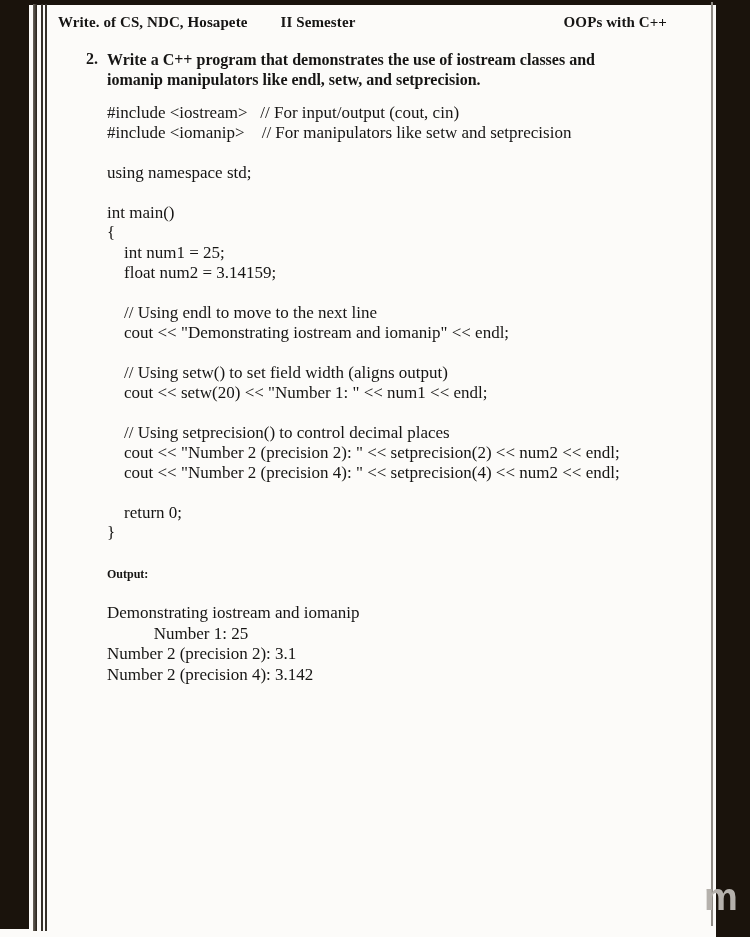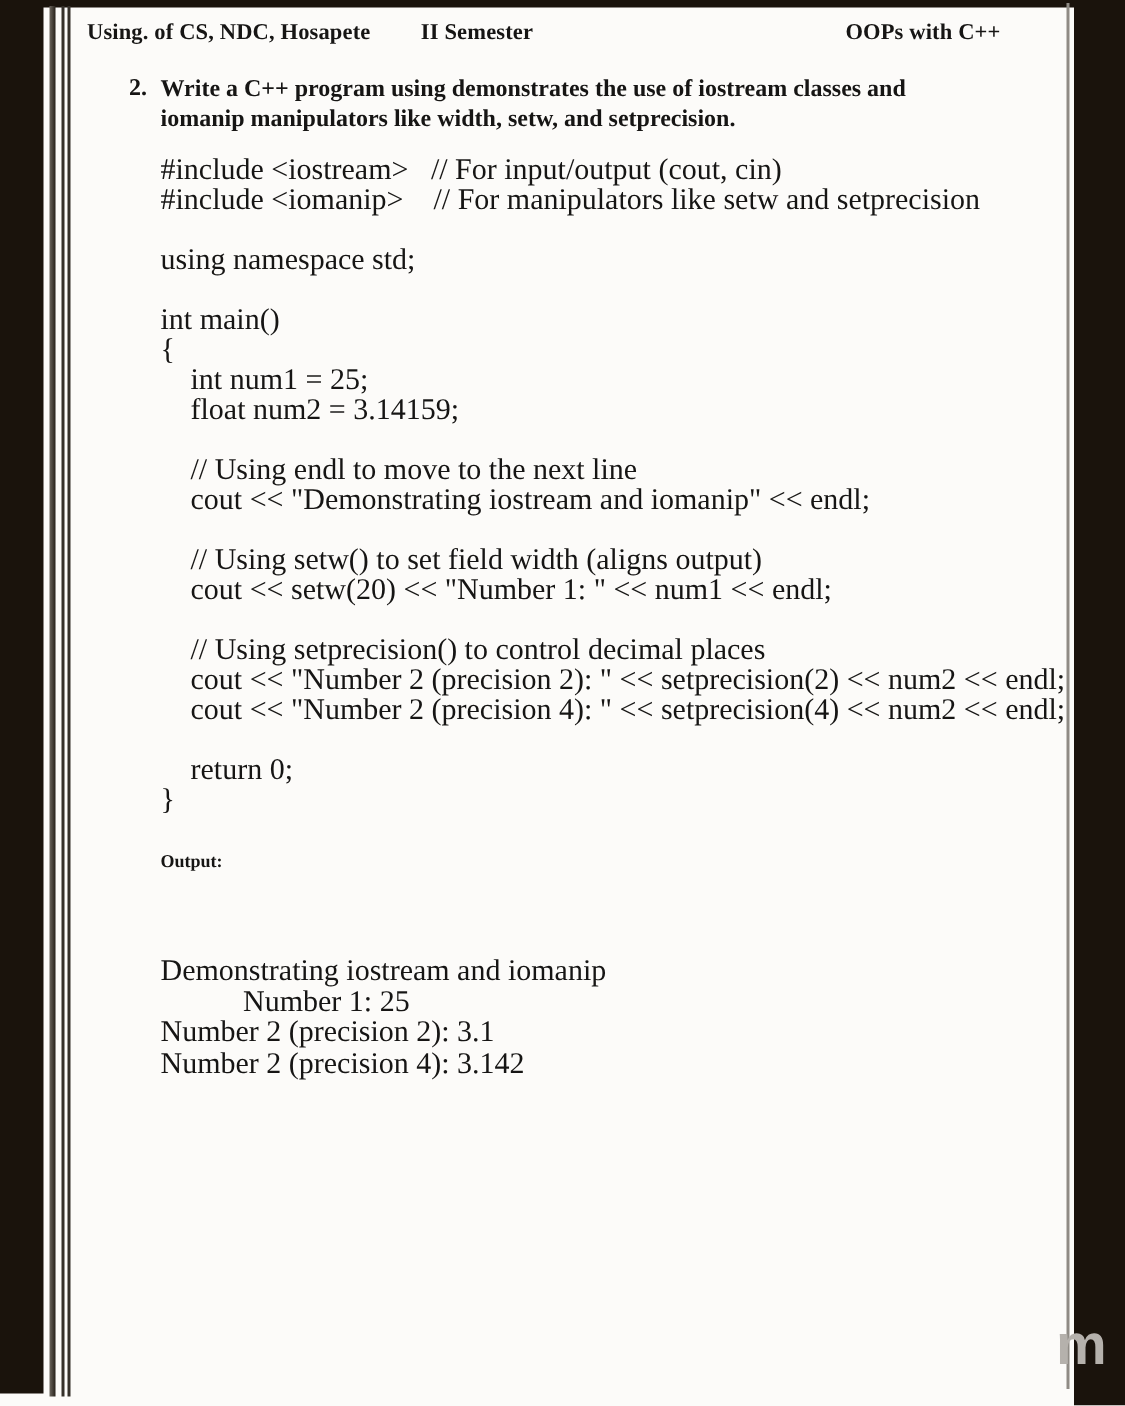--- a/index.html
+++ b/index.html
@@ -33,53 +33,53 @@
   .hdr-right{right:83px;margin-left:12px;}
 
   
   .q-num{position:absolute;left:86px;top:50px;font-weight:bold;font-size:16px;}
   .q-text{position:absolute;left:107px;top:50px;width:570px;font-weight:bold;font-size:16px;line-height:20px;}
 
   
   pre{
     margin:0;position:absolute;left:107px;
     font-family:"Liberation Serif", serif;
-    font-size:20px;line-height:20px;white-space:pre;
+    font-size:17px;line-height:20px;white-space:pre;
     color:var(--text-ink);
   }
   .code-block{top:103px;}
   .out-label{position:absolute;left:107px;top:567px;font-weight:bold;font-size:12px;}
-  .output-block{top:637px;line-height:20.5px;}
+  .output-block{top:603px;line-height:20.5px;}
 
   
   .watermark{
     position:absolute;left:704px;top:878px;z-index:5;
     font-family:"Liberation Sans", sans-serif;font-weight:bold;
     font-size:38px;line-height:1;color:var(--watermark-grey);
   }
 </style>
 </head>
 <body>
 
 <div class="top-bar"></div>
 <div class="left-black"></div>
 <div class="right-black"></div>
 <div class="spine-bar"></div>
 <div class="spine-line-a"></div>
 <div class="spine-line-b"></div>
 <div class="page-edge-right"></div>
 
-<div class="hdr hdr-left">Using. of CS, NDC, Hosapete</div>
+<div class="hdr hdr-left">Write. of CS, NDC, Hosapete</div>
 <div class="hdr hdr-center">II Semester</div>
 <div class="hdr hdr-right">OOPs with C++</div>
 
 <div class="q-num">2.</div>
 <div class="q-text">
-  <div>Write a C++ program using demonstrates the use of iostream classes and</div>
-  <div>iomanip manipulators like width, setw, and setprecision.</div>
+  <div>Write a C++ program that demonstrates the use of iostream classes and</div>
+  <div>iomanip manipulators like endl, setw, and setprecision.</div>
 </div>
 
 <pre class="code-block">#include &lt;iostream&gt;   // For input/output (cout, cin)
 #include &lt;iomanip&gt;    // For manipulators like setw and setprecision
 
 using namespace std;
 
 int main()
 {
     int num1 = 25;

